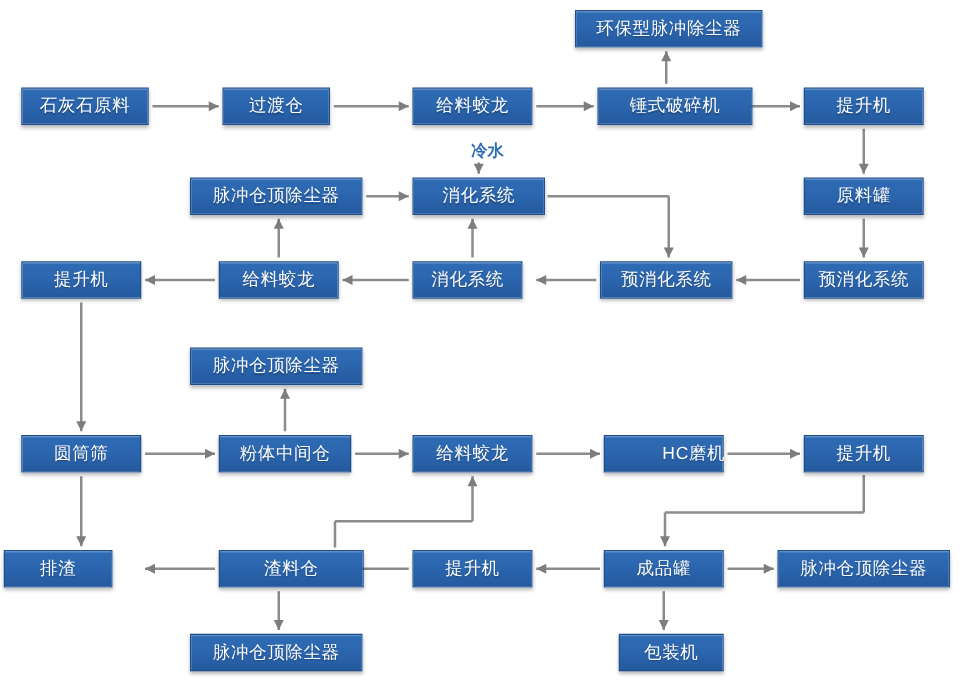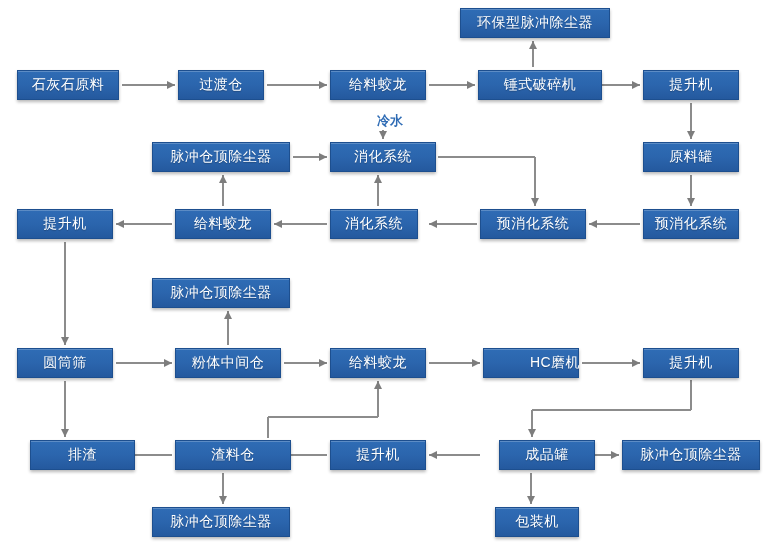--- a/index.html
+++ b/index.html
@@ -98,24 +98,24 @@
       <div class="node" style="left: 175px; top: 209px; width: 96px;">给料蛟龙</div>
       <div class="node" style="left: 330px; top: 209px; width: 88px;">消化系统</div>
       <div class="node" style="left: 480px; top: 209px; width: 106px;">预消化系统</div>
       <div class="node" style="left: 643px; top: 209px; width: 96px;">预消化系统</div>
       <div class="node" style="left: 152px; top: 278px; width: 138px;">脉冲仓顶除尘器</div>
       <div class="node" style="left: 17px; top: 348px; width: 96px;">圆筒筛</div>
       <div class="node" style="left: 175px; top: 348px; width: 106px;">粉体中间仓</div>
       <div class="node" style="left: 330px; top: 348px; width: 96px;">给料蛟龙</div>
       <div class="node" style="left: 483px; top: 348px; width: 96px; padding-left: 48px;">HC磨机</div>
       <div class="node" style="left: 643px; top: 348px; width: 96px;">提升机</div>
-      <div class="node" style="left: 30px; top: 440px; width: 105px;">排渣</div>
+      <div class="node" style="left: 3px; top: 440px; width: 87px;">排渣</div>
       <div class="node" style="left: 175px; top: 440px; width: 116px;">渣料仓</div>
       <div class="node" style="left: 330px; top: 440px; width: 96px;">提升机</div>
-      <div class="node" style="left: 499px; top: 440px; width: 96px;">成品罐</div>
+      <div class="node" style="left: 483px; top: 440px; width: 96px;">成品罐</div>
       <div class="node" style="left: 622px; top: 440px; width: 138px;">脉冲仓顶除尘器</div>
       <div class="node" style="left: 152px; top: 507px; width: 138px;">脉冲仓顶除尘器</div>
       <div class="node" style="left: 495px; top: 507px; width: 84px;">包装机</div>
     </div>
   <div id="edges-layer">
       <div class="seg h" style="left: 122px; top: 84.2px; width: 53px;"></div>
       <div class="arrow right" style="left: 167px; top: 80.5px;"></div>
       <div class="seg h" style="left: 267px; top: 84.2px; width: 60px;"></div>
       <div class="arrow right" style="left: 319px; top: 80.5px;"></div>
       <div class="seg h" style="left: 429px; top: 84.2px; width: 46px;"></div>

